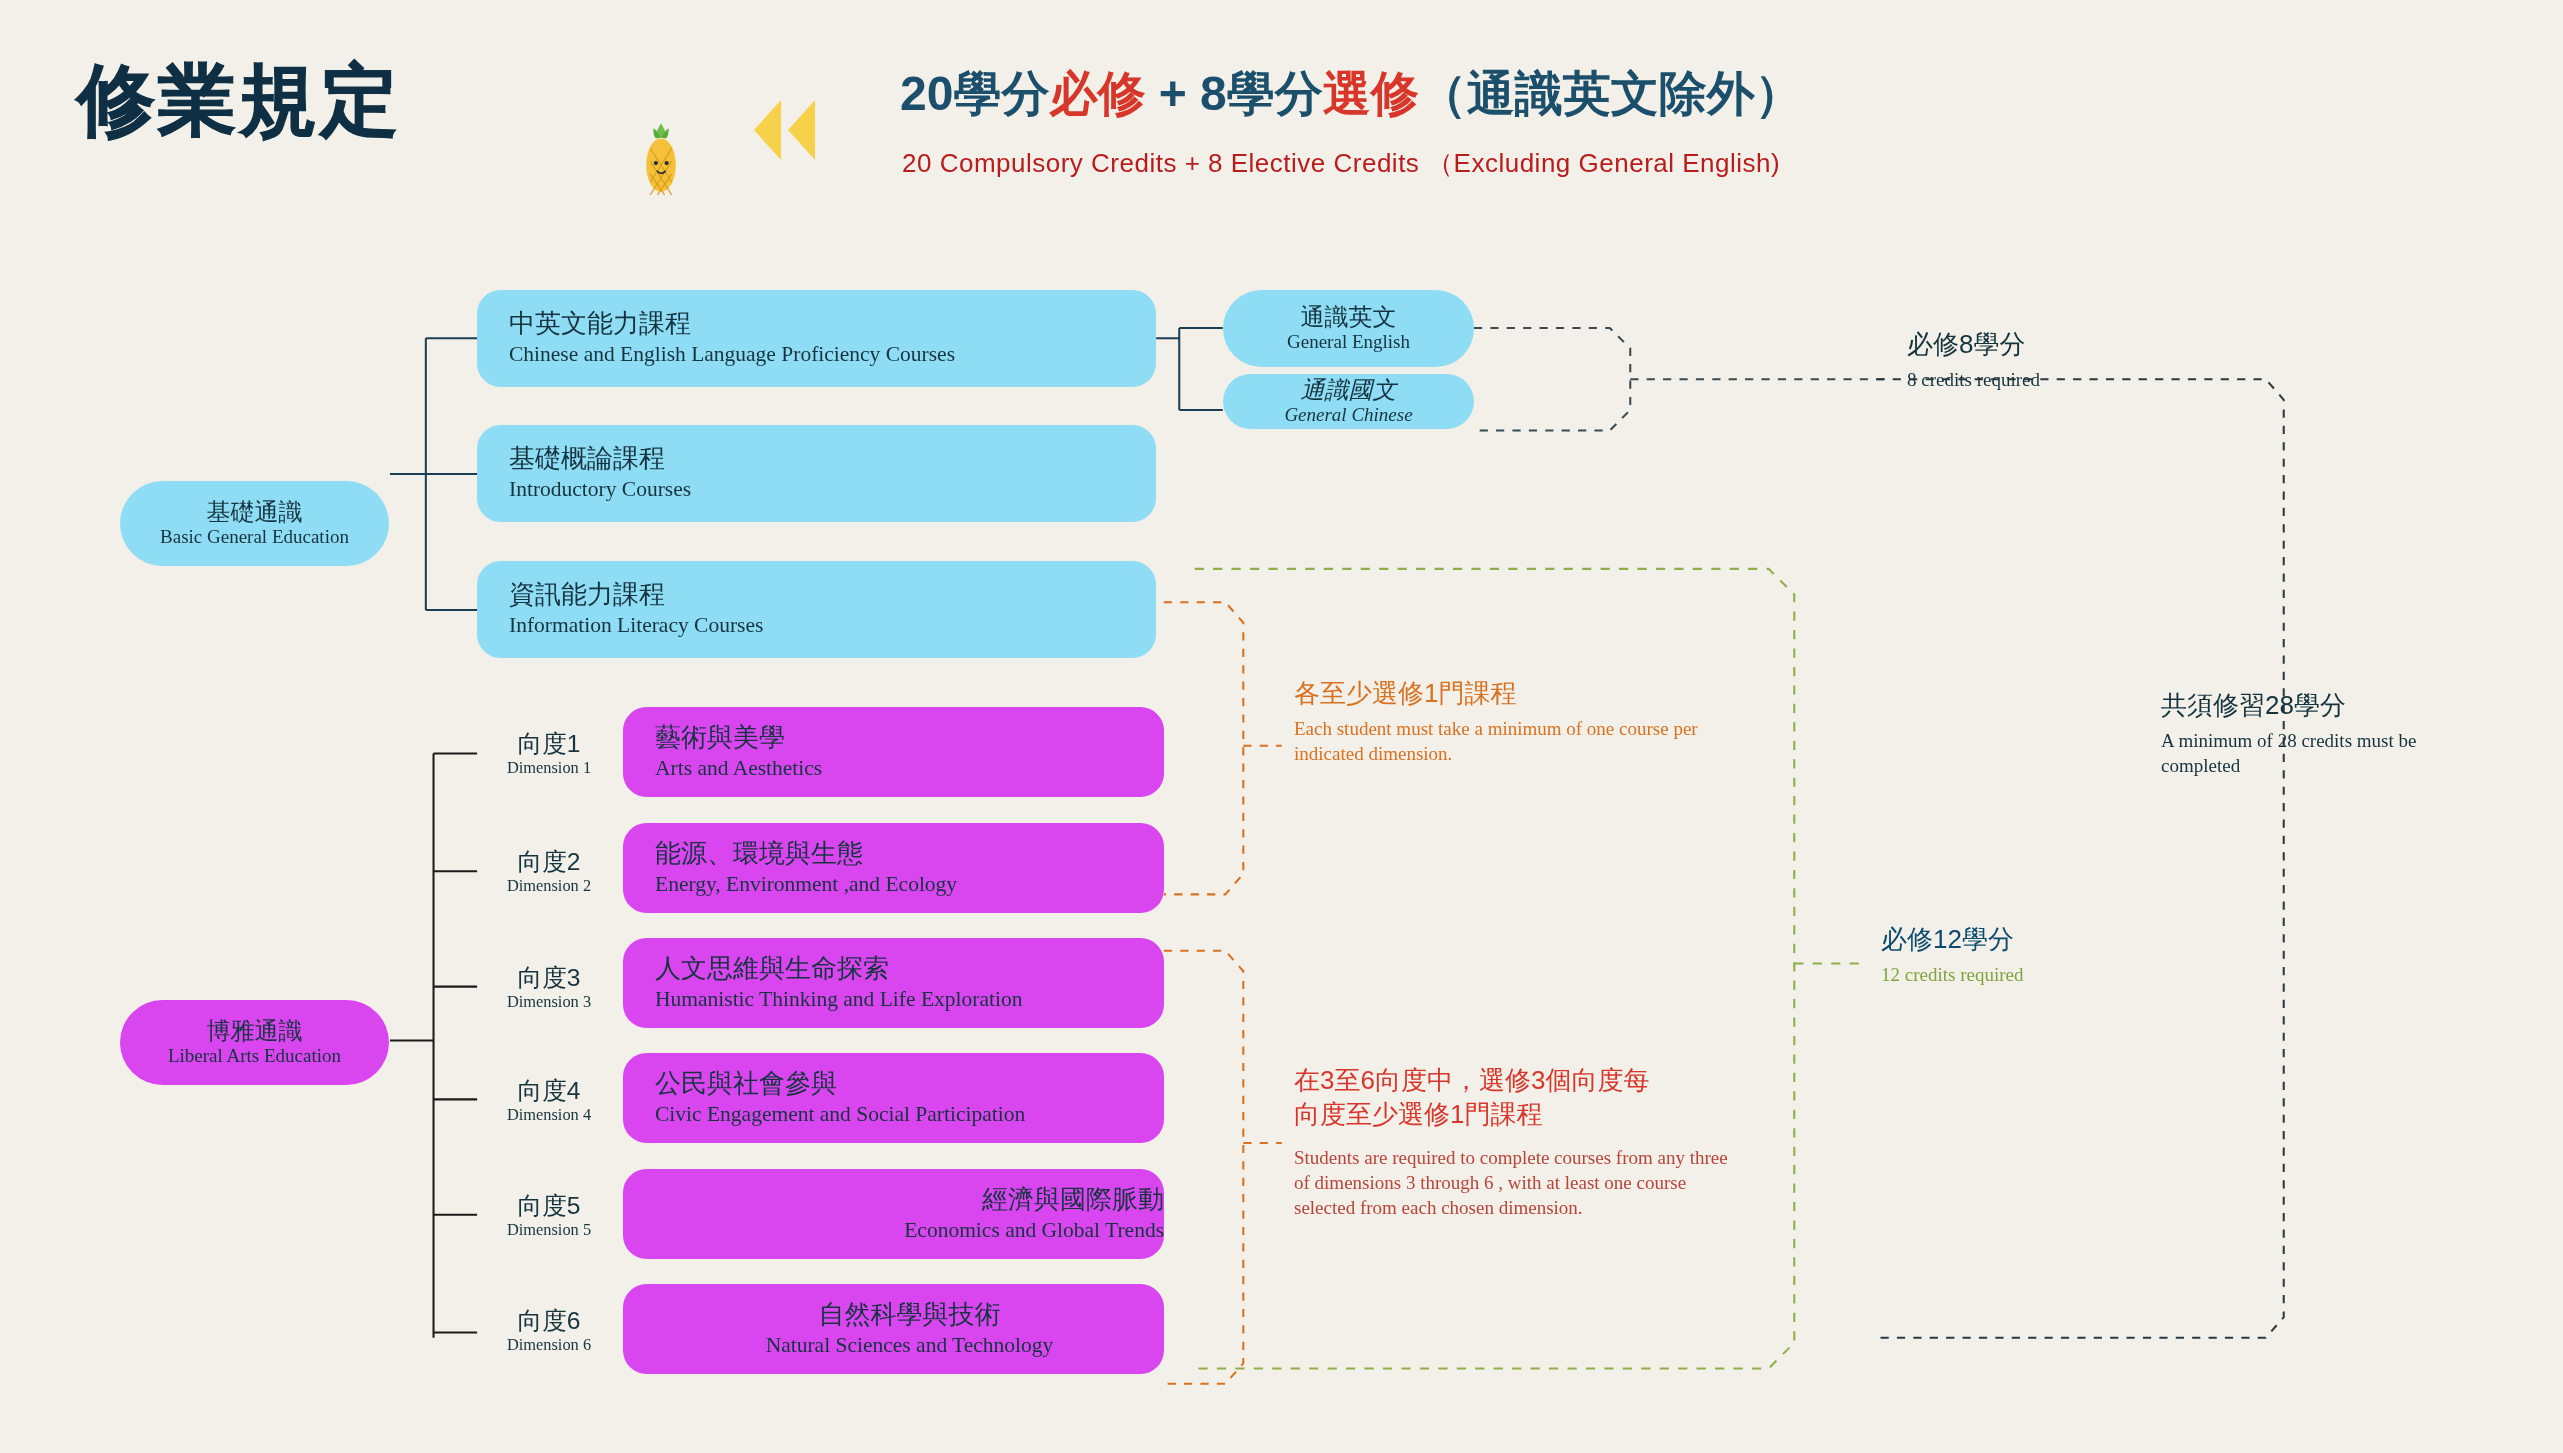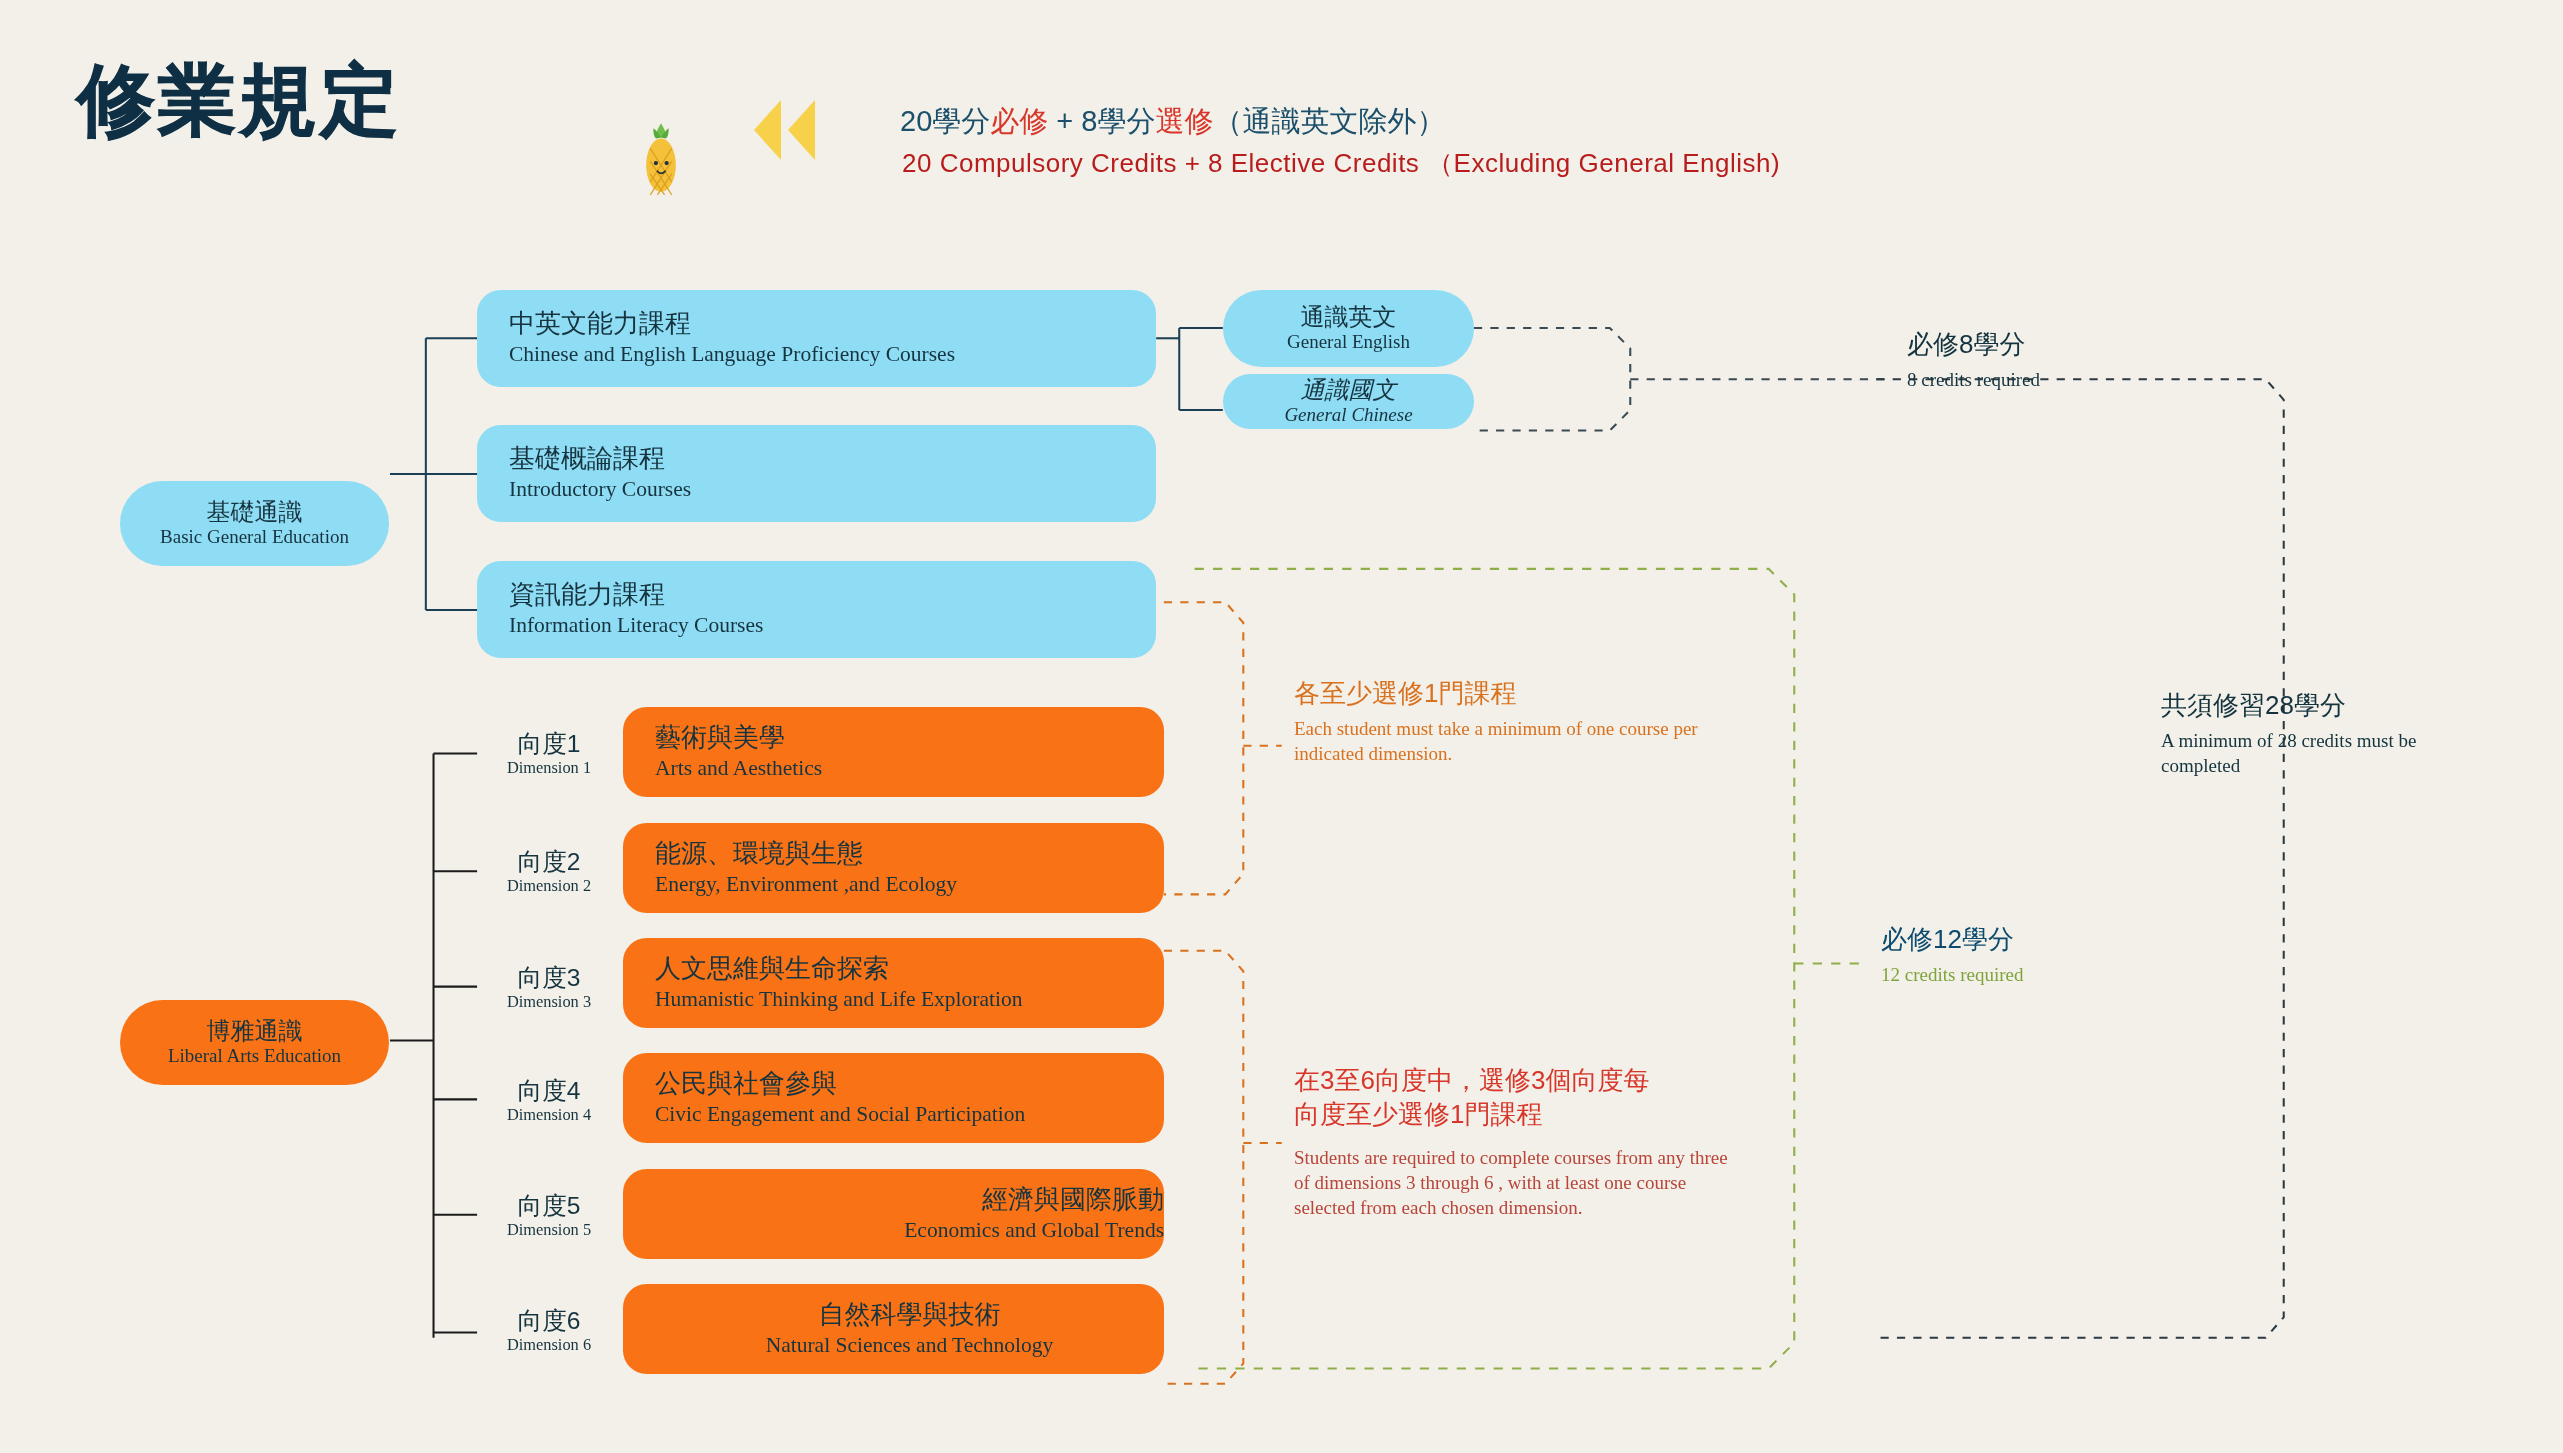--- a/index.html
+++ b/index.html
@@ -31,40 +31,40 @@
     display:flex;gap:7.2px;
   }
   .arrow-tri{
     width:0;height:0;
     border-top:30px solid transparent;
     border-bottom:30px solid transparent;
     border-right:27px solid #f7d14a;
   }
   .head-line1{
     position:absolute;left:900px;top:62px;
-    font-size:29px;font-weight:normal;color:#1b4f6b;white-space:nowrap;margin-top:40px;
+    font-size:48px;font-weight:bold;color:#1b4f6b;white-space:nowrap;
   }
   .head-line1 .red{color:#d8362a;}
   .head-line2{
     position:absolute;left:902px;top:146px;
     font-size:26px;color:#b91c1c;letter-spacing:0.5px;white-space:nowrap;
   }
 
   
   .pill{
     position:absolute;
     border-radius:512px;
     display:flex;flex-direction:column;align-items:center;justify-content:center;
     box-sizing:border-box;
     text-align:center;
   }
   .pill .zh{font-size:24px;color:#16343f;line-height:1.15;font-weight:500;}
   .pill .en{font-family:"Liberation Serif", serif;font-size:19px;color:#16343f;line-height:1.2;}
   .blue{background:#8fdcf5;}
-  .yellow{background:#f97316;}
+  .yellow{background:#d946ef;}
 
   .rbox{
     position:absolute;
     border-radius:23.6px;
     box-sizing:border-box;
     padding-left:32px;
     display:flex;flex-direction:column;justify-content:center;
   }
   .rbox .zh{font-size:26px;color:#16343f;line-height:1.15;}
   .rbox .en{font-family:"Liberation Serif", serif;font-size:21.5px;color:#16343f;line-height:1.2;margin-top:3.1px;}

